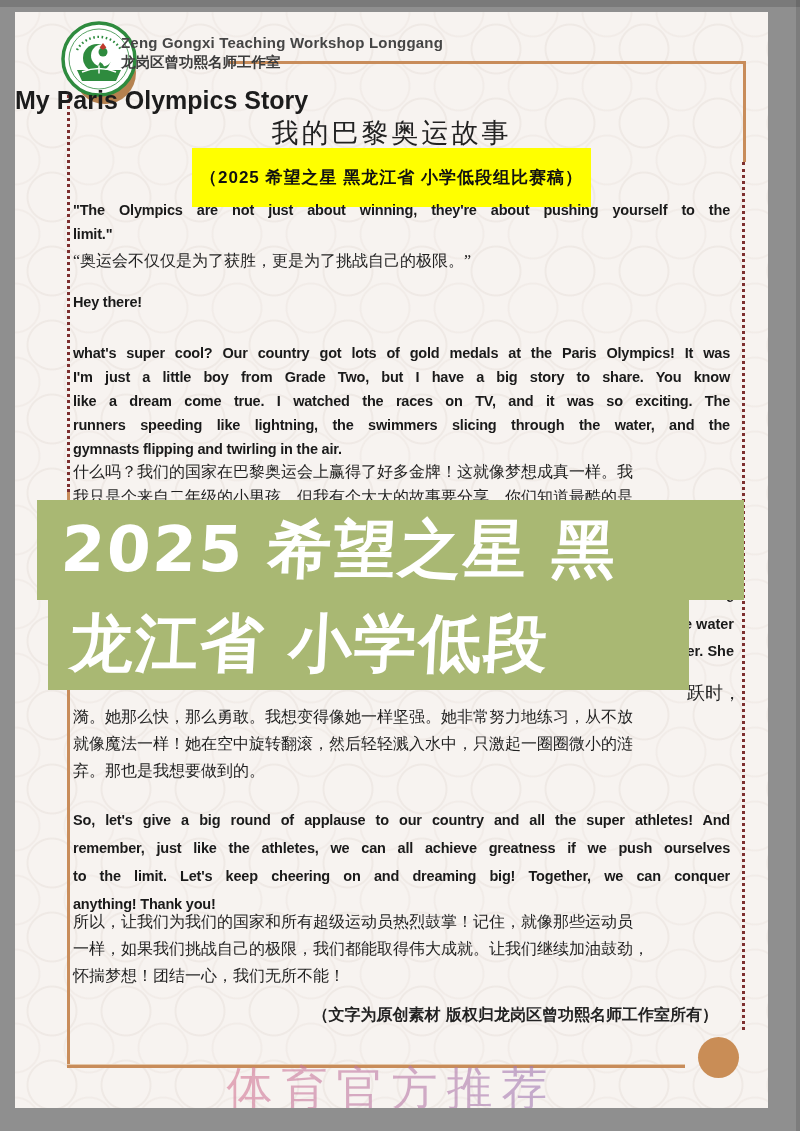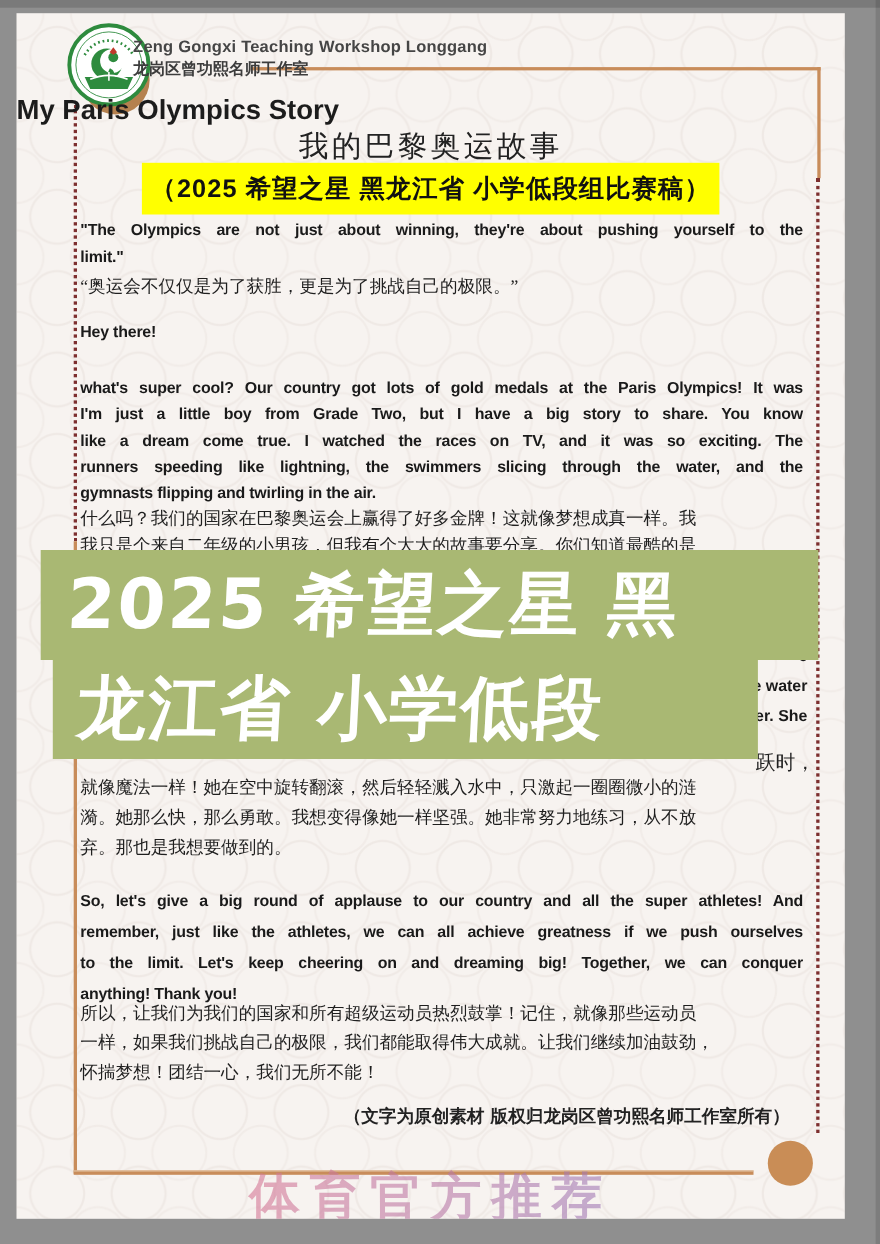--- a/index.html
+++ b/index.html
@@ -22,22 +22,22 @@
   .logo{position:absolute;left:45px;top:8px;}
   .hdr-en{position:absolute;left:106px;top:22px;font-size:15px;font-weight:bold;color:#454545;letter-spacing:.2px;}
   .hdr-zh{position:absolute;left:106px;top:41px;font-size:14.5px;font-weight:bold;color:#3c3c3c;
           font-family:"Liberation Sans",sans-serif;}
 
   
   .title-en{position:absolute;left:0;width:753px;top:74px;text-align:left;font-size:25px;font-weight:bold;color:#1c1c1c;}
   .title-zh{position:absolute;left:0;width:753px;top:103px;text-align:center;font-size:27px;color:#222;
             font-family:"DejaVu Serif",serif;letter-spacing:3px;}
   .contest-wrap{position:absolute;left:0;width:753px;top:136px;text-align:center;}
-  .contest{display:inline-block;background:#ffff00;color:#111;font-size:23px;font-weight:bold;
-           padding:8px 8px;letter-spacing:1px;}
+  .contest{display:inline-block;background:#ffff00;color:#111;font-size:17px;font-weight:bold;
+           padding:18px 8px;letter-spacing:1px;}
 
   
   .en{position:absolute;left:58px;width:657px;font-size:14.5px;font-weight:bold;color:#1a1a1a;letter-spacing:-.2px;}
   .en .jl{text-align:justify;text-align-last:justify;line-height:24px;}
   .en .ll{text-align:left;line-height:24px;}
   .wide .jl,.wide .ll{line-height:28px;}
   .zh{position:absolute;left:58px;width:657px;font-size:16px;color:#1f1f1f;
       font-family:Liberation Serif, serif;}
   .zh div{white-space:nowrap;line-height:25px;}
   .zh.sp div{line-height:27px;}
@@ -57,21 +57,21 @@
 
   
   .copyright{position:absolute;right:50px;top:993px;font-size:16px;color:#222;
              font-family:"DejaVu Serif",serif;font-weight:bold;}
   .accent-circle{position:absolute;left:683px;top:1025px;width:41px;height:41px;border-radius:50%;background:#c98d56;}
   .watermark{position:absolute;left:0;width:753px;top:1046px;text-align:center;
              font-family:"DejaVu Serif",serif;font-size:46px;letter-spacing:9px;
              color:rgba(205,110,150,.55);
              background:linear-gradient(100deg,#e0778f 20%,#8f7cc0 85%);
              -webkit-background-clip:text;background-clip:text;-webkit-text-fill-color:transparent;
-             opacity:.6;z-index:6;font-weight:bold;}
+             opacity:.6;z-index:6;}
 </style>
 </head>
 <body>
 
 <div class="canvas">
   <div class="top-strip"></div>
 
   <div class="page">
 
     <div class="rule" style="left:213px;top:49px;width:518px;height:3px;"></div>
@@ -136,22 +136,22 @@
     <div class="lead-frag">跃时，</div>
 
     <div class="ov-row ov1">
       <span>2025 希望之星 黑</span>
     </div>
     <div class="ov-row ov2">
       <span>龙江省 小学低段</span>
     </div>
 
     <div class="zh sp" style="top:691px;">
+      <div>漪。她那么快，那么勇敢。我想变得像她一样坚强。她非常努力地练习，从不放</div>
       <div>就像魔法一样！她在空中旋转翻滚，然后轻轻溅入水中，只激起一圈圈微小的涟</div>
-      <div>漪。她那么快，那么勇敢。我想变得像她一样坚强。她非常努力地练习，从不放</div>
       <div>弃。那也是我想要做到的。</div>
     </div>
 
     <div class="en wide" style="top:794px;">
       <div class="jl">So, let's give a big round of applause to our country and all the super athletes! And</div>
       <div class="jl">remember, just like the athletes, we can all achieve greatness if we push ourselves</div>
       <div class="jl">to the limit. Let's keep cheering on and dreaming big! Together, we can conquer</div>
       <div class="ll">anything! Thank you!</div>
     </div>
     <div class="zh sp" style="top:896px;">

